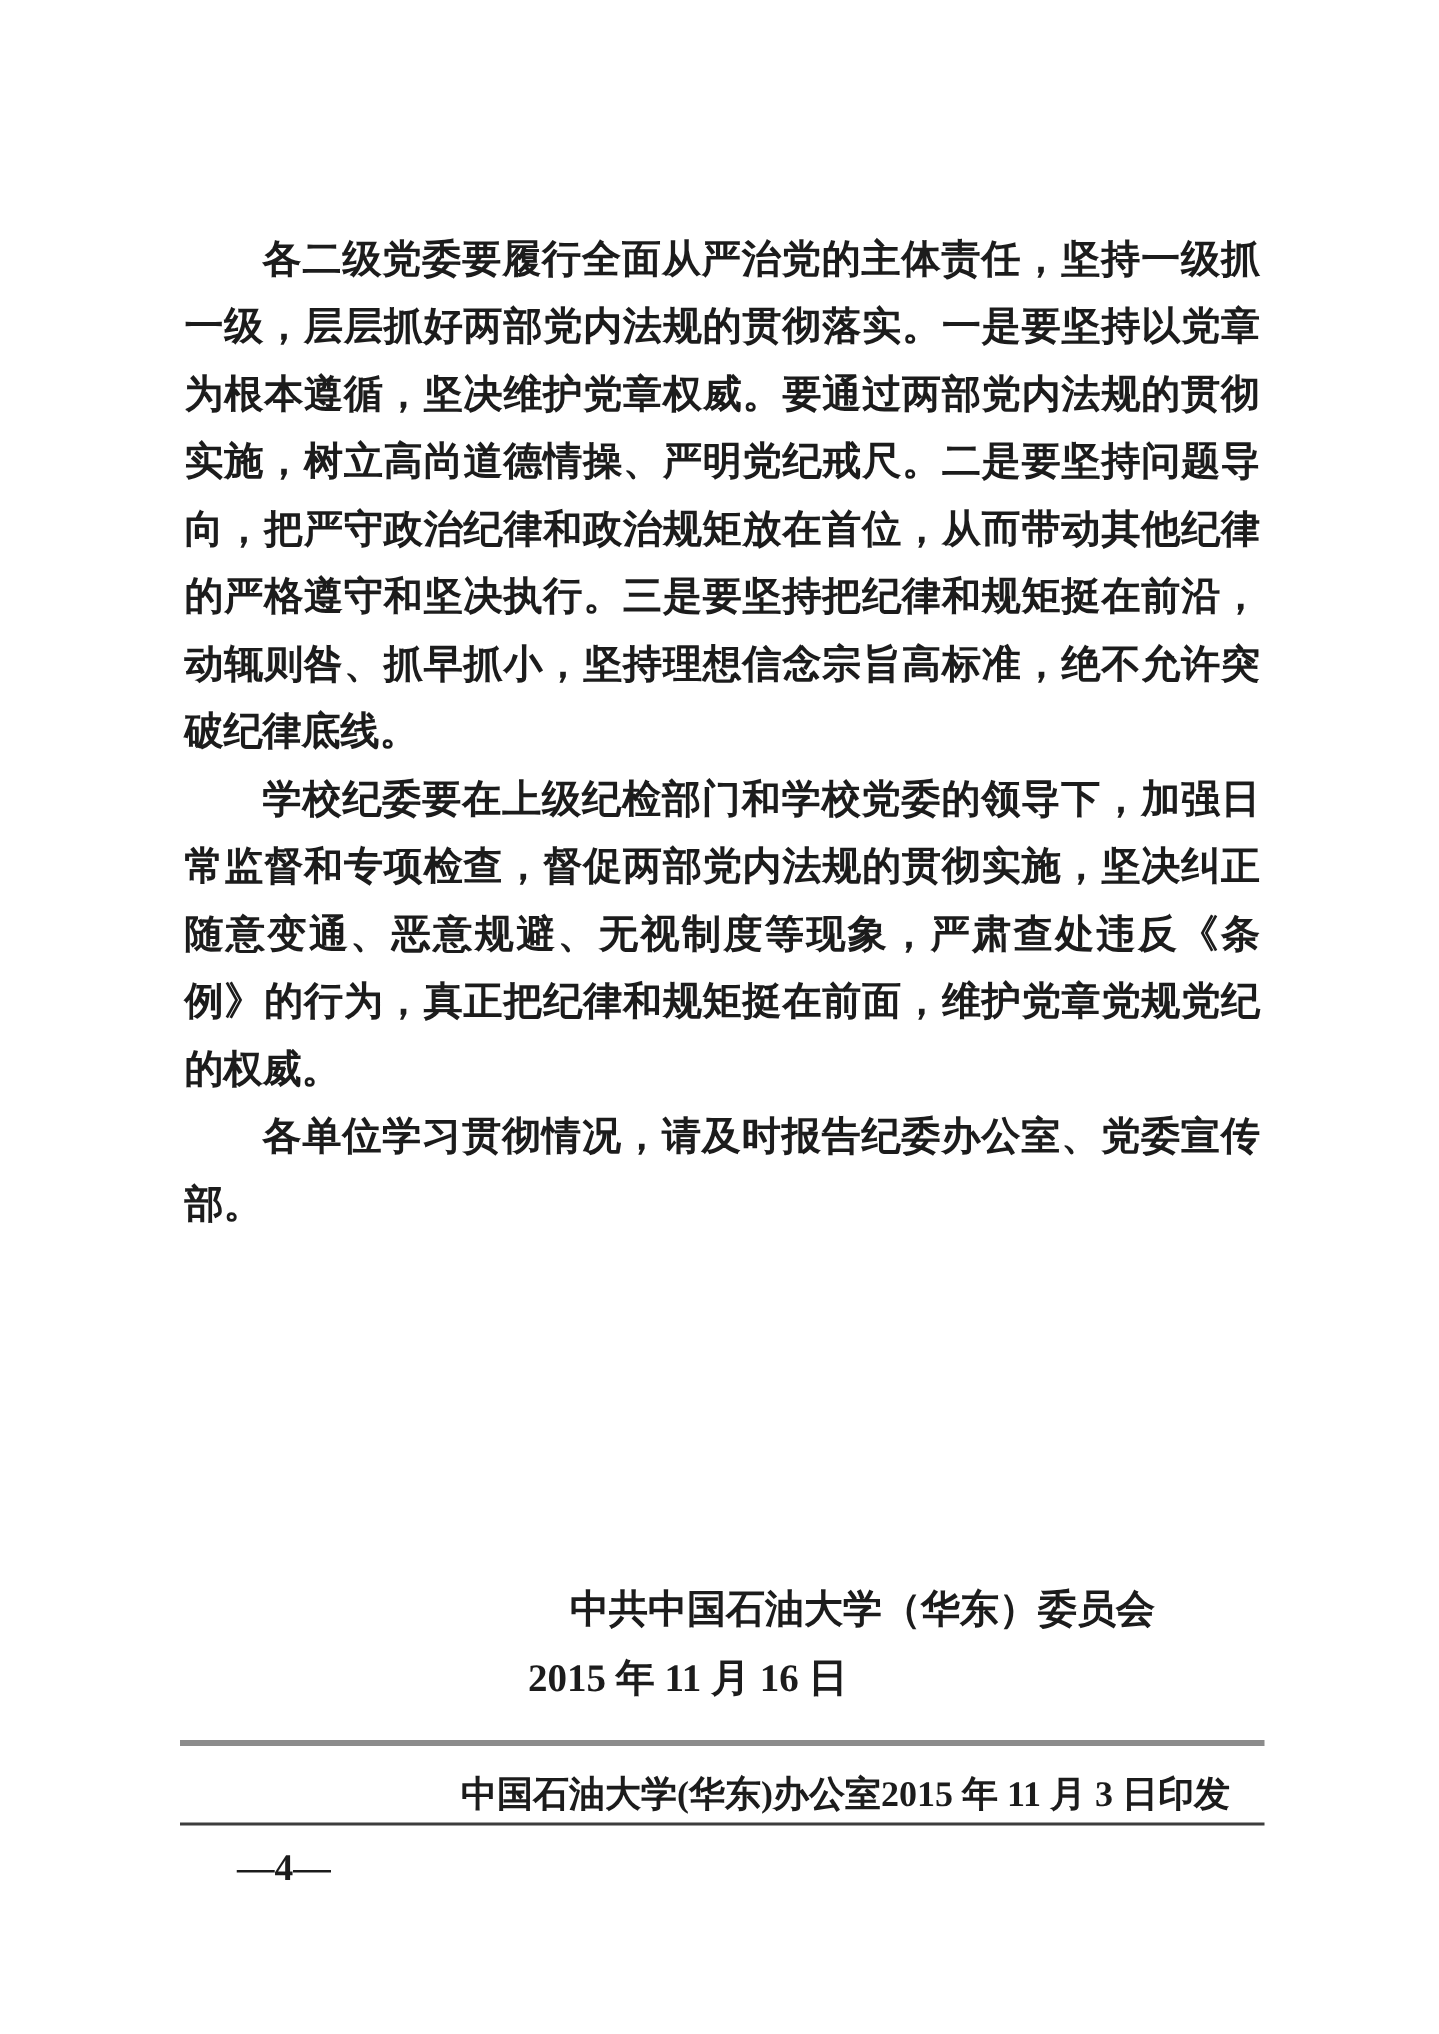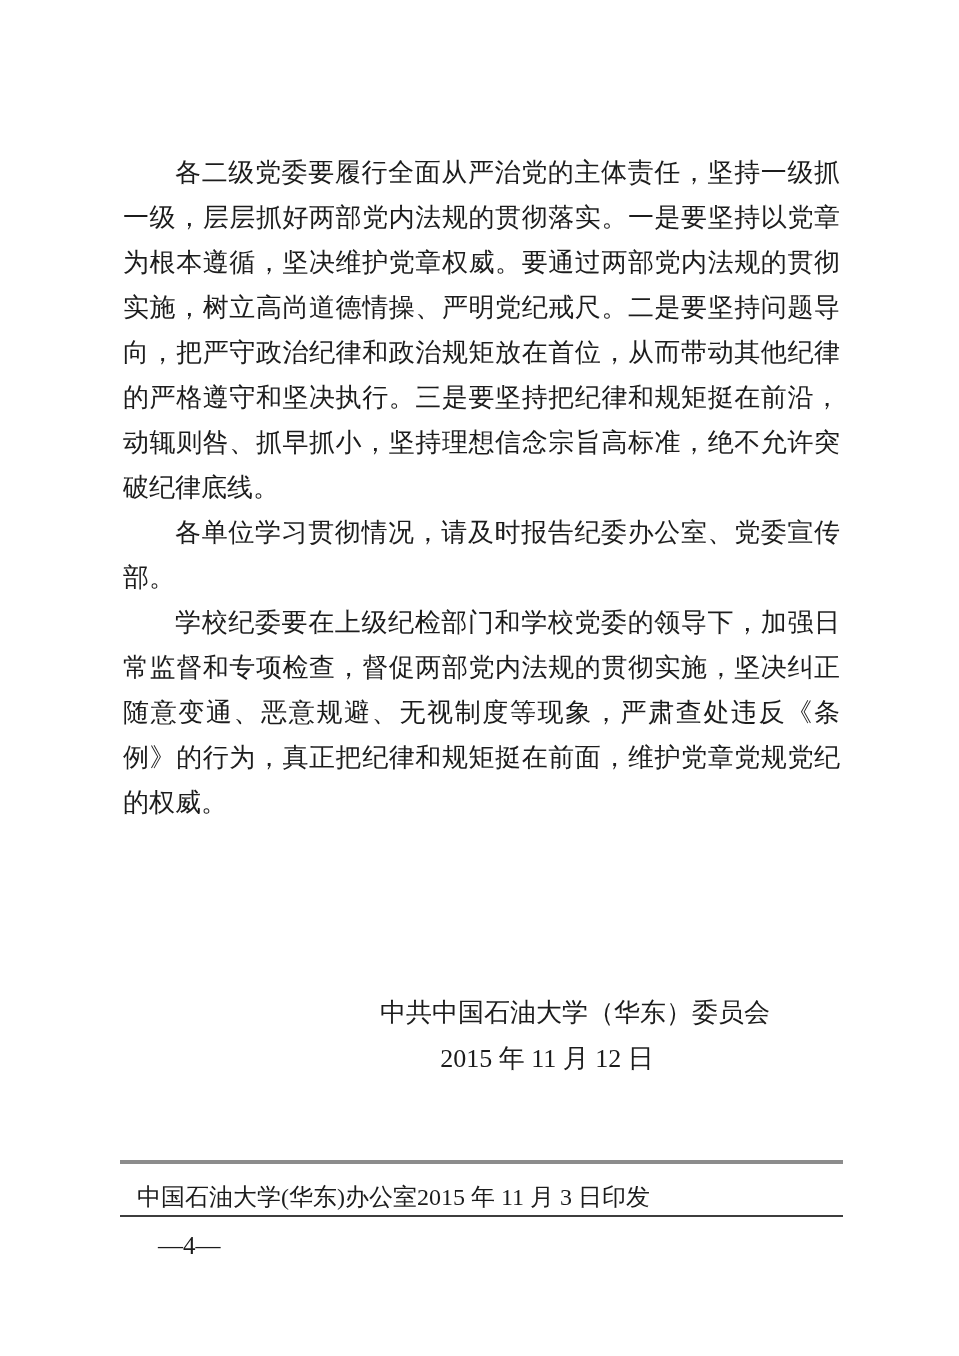--- a/index.html
+++ b/index.html
@@ -8,41 +8,42 @@
     background: #ffffff;
   }
   .page {
     position: relative;
     width: 959px;
     height: 1302px;
     background: #ffffff;
     overflow: hidden;
     font-family: "Liberation Serif", "DejaVu Serif", serif;
     color: #1c1c1c;
+    font-weight: bold;
   }
   .body-text {
     position: absolute;
     left: 123px;
     top: 150px;
     width: 717px;
   }
   .body-text p {
     margin: 0;
     font-size: 26px;
     line-height: 45px;
     text-align: justify;
     text-justify: inter-ideograph;
     text-indent: 2em;
     letter-spacing: 0px;
   }
   .signature-block {
     position: absolute;
-    top: 990px;
+    top: 1050px;
     right: 189px;
-    text-align: center;
+    text-align: left;
   }
   .signature-line {
     font-size: 26px;
     line-height: 45px;
     white-space: nowrap;
   }
   .signature-date {
     font-size: 26px;
     line-height: 48px;
     white-space: nowrap;
@@ -62,21 +63,21 @@
     top: 1215px;
     height: 2px;
     background: #3d3d3d;
   }
   .footer-row {
     position: absolute;
     left: 137px;
     top: 1180px;
     width: 683px;
     display: flex;
-    justify-content: flex-start;
+    justify-content: flex-end;
     align-items: baseline;
     font-size: 24px;
     line-height: 34px;
   }
   .footer-row span {
     white-space: nowrap;
   }
   .page-number {
     position: absolute;
     left: 158px;
@@ -85,27 +86,27 @@
     line-height: 32px;
   }
 </style>
 </head>
 <body>
 
 <div class="page">
 
   <main class="body-text">
     <p>各二级党委要履行全面从严治党的主体责任，坚持一级抓一级，层层抓好两部党内法规的贯彻落实。一是要坚持以党章为根本遵循，坚决维护党章权威。要通过两部党内法规的贯彻实施，树立高尚道德情操、严明党纪戒尺。二是要坚持问题导向，把严守政治纪律和政治规矩放在首位，从而带动其他纪律的严格遵守和坚决执行。三是要坚持把纪律和规矩挺在前沿，动辄则咎、抓早抓小，坚持理想信念宗旨高标准，绝不允许突破纪律底线。</p>
+    <p>学校纪委要在上级纪检部门和学校党委的领导下，加强日常监督和专项检查，督促两部党内法规的贯彻实施，坚决纠正随意变通、恶意规避、无视制度等现象，严肃查处违反《条例》的行为，真正把纪律和规矩挺在前面，维护党章党规党纪的权威。</p>
     <p>各单位学习贯彻情况，请及时报告纪委办公室、党委宣传部。</p>
-    <p>学校纪委要在上级纪检部门和学校党委的领导下，加强日常监督和专项检查，督促两部党内法规的贯彻实施，坚决纠正随意变通、恶意规避、无视制度等现象，严肃查处违反《条例》的行为，真正把纪律和规矩挺在前面，维护党章党规党纪的权威。</p>
   </main>
 
   <div class="signature-block">
     <div class="signature-line">中共中国石油大学（华东）委员会</div>
-    <div class="signature-date">2015 年 11 月 12 日</div>
+    <div class="signature-date">2015 年 11 月 16 日</div>
   </div>
 
   <footer>
     <div class="rule rule-thick"></div>
     <div class="footer-row">
       <span>中国石油大学(华东)办公室</span>
       <span>2015 年 11 月 3 日印发</span>
     </div>
     <div class="rule rule-thin"></div>
     <div class="page-number">—4—</div>

